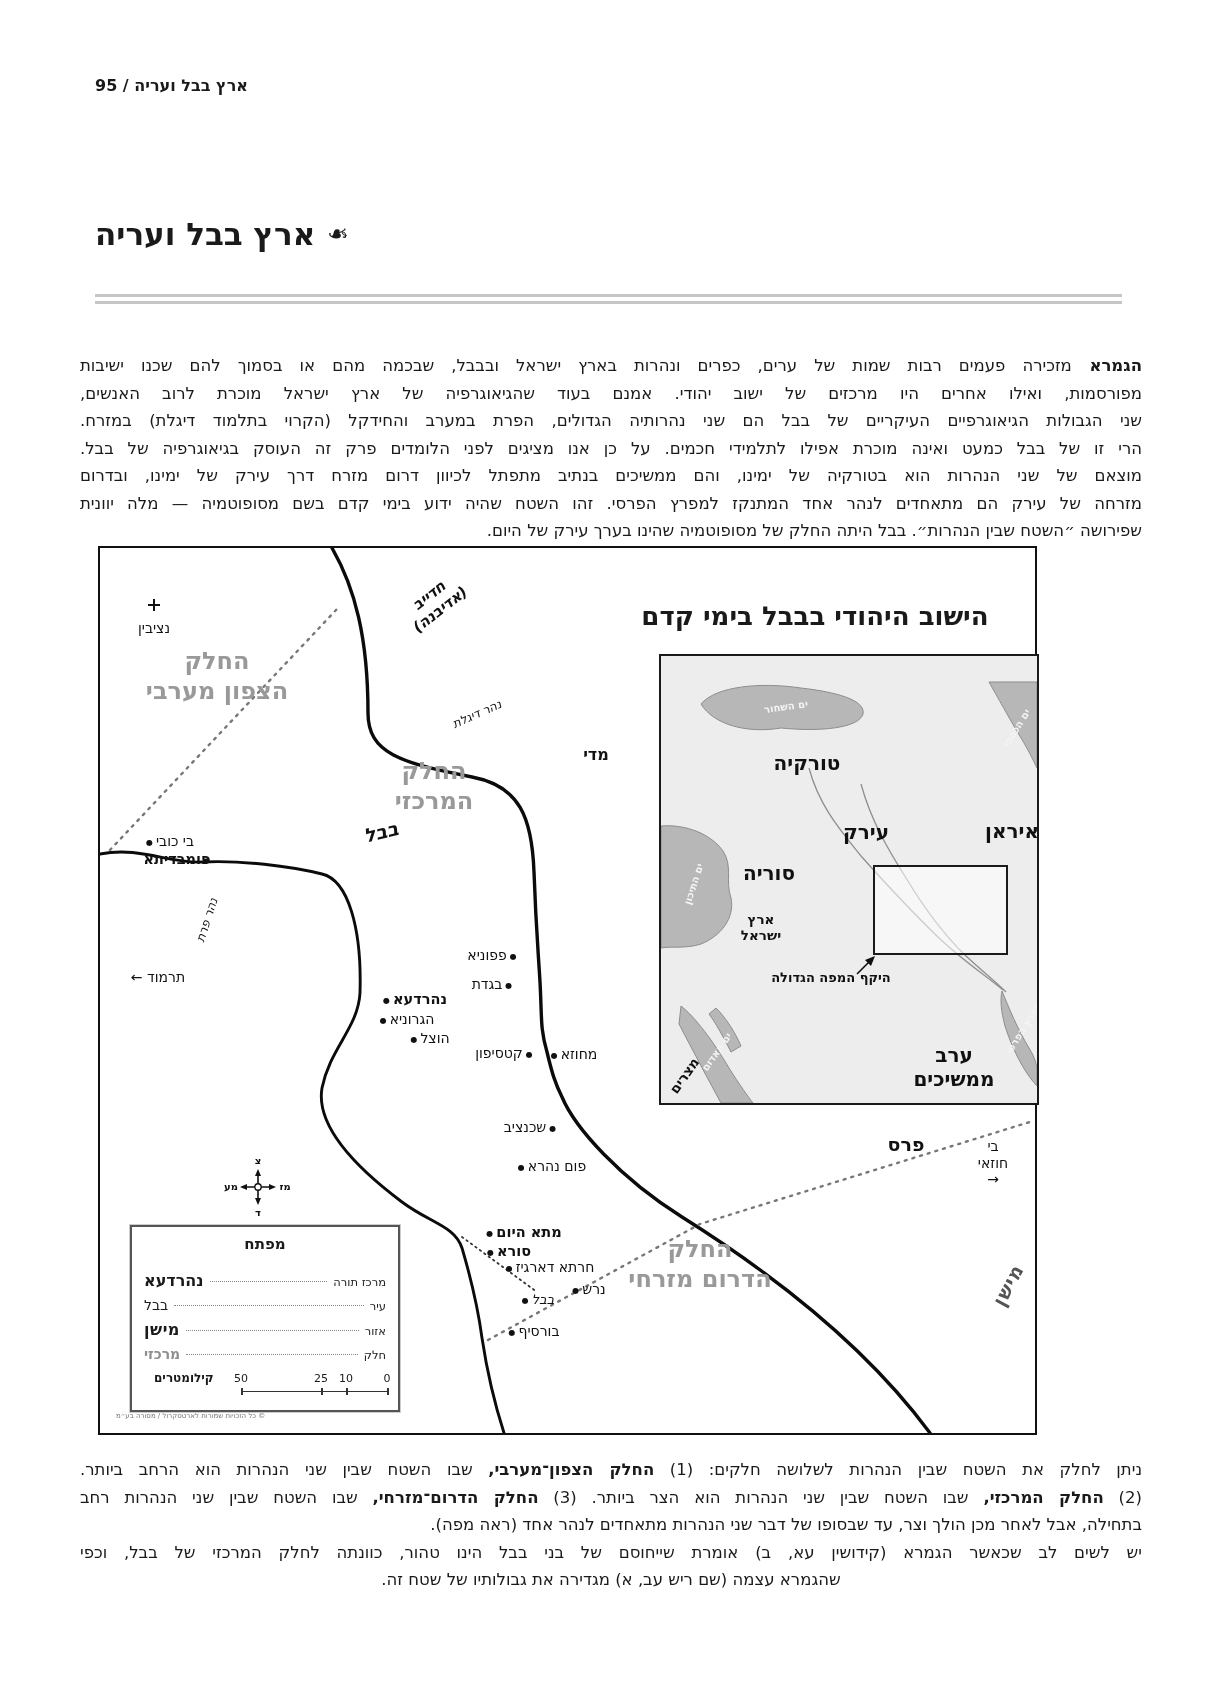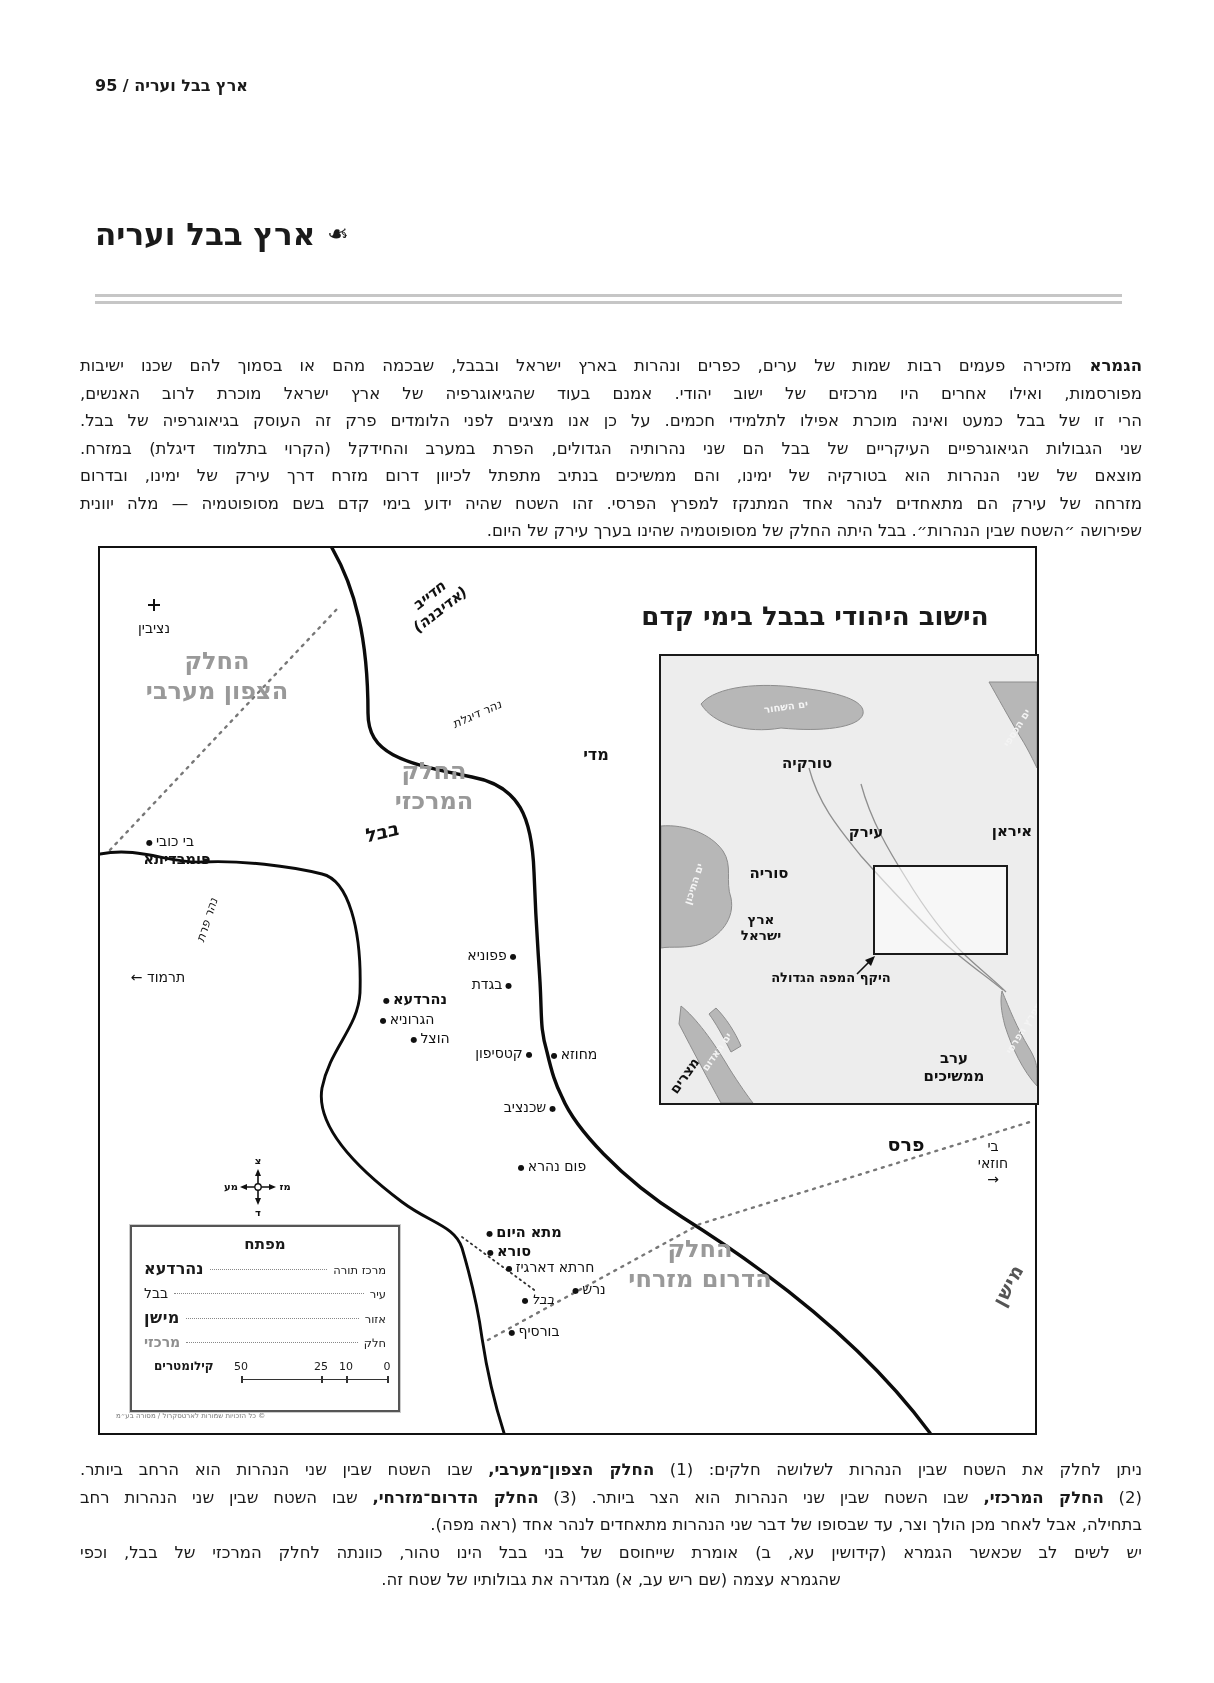--- a/index.html
+++ b/index.html
@@ -44,28 +44,28 @@
   .dot-l::after{content:"●";font-size:8px;margin-right:3px;vertical-align:1.5px;}
   .dot-r::before{content:"●";font-size:8px;margin-left:3px;vertical-align:1.5px;}
   .dotonly{width:5px;height:5px;background:#111;border-radius:50%;}
   
   .inset{position:absolute;left:559px;top:106px;width:380px;height:451px;background:#ededed;
          border:2px solid #1a1a1a;box-sizing:border-box;overflow:hidden;}
   .inset-header{position:absolute;left:0;top:0;width:100%;height:26px;background:#0a0a0a;color:#fff;
                 font-size:15px;font-weight:bold;text-align:center;line-height:26px;direction:rtl;z-index:3;}
   .inset svg.ibase{position:absolute;left:0;top:0;z-index:1;}
   .inset .mlabel{z-index:2;}
-  .cname{font-size:15px;font-weight:bold;}
+  .cname{font-size:20px;font-weight:bold;}
   .cname.sm{font-size:13.5px;}
   .sea-t{font-size:10px;color:#f4f4f4;font-weight:bold;white-space:nowrap;}
   .extent{font-size:13px;font-weight:bold;white-space:nowrap;}
   
   .legend{position:absolute;left:30px;top:677px;width:270px;height:187px;background:#fff;
           border:2px solid #555;box-shadow:0 0 0 1px #ccc;box-sizing:border-box;direction:rtl;padding:8px 12px 0 12px;}
-  .legend-title{text-align:center;font-size:15px;font-weight:bold;margin-bottom:6px;}
+  .legend-title{text-align:center;font-size:15px;font-weight:bold;margin-bottom:18px;}
   .legend-row{display:flex;align-items:baseline;margin-bottom:7px;}
   .lg-label{font-size:11.5px;color:#222;white-space:nowrap;}
   .leader{flex:1;border-bottom:1px dotted #888;margin:0 6px;transform:translateY(-4px);}
   .s-torah{font-weight:bold;font-size:16px;white-space:nowrap;}
   .s-city{font-size:14px;white-space:nowrap;}
   .s-region{font-weight:bold;font-size:16px;letter-spacing:.5px;white-space:nowrap;}
   .s-part{font-weight:bold;font-size:14px;color:#8f8f8f;white-space:nowrap;}
   .scale{position:relative;height:40px;margin-top:4px;direction:ltr;}
   .km-label{position:absolute;left:10px;top:2px;font-size:12px;font-weight:bold;}
   .scale .num{position:absolute;top:3px;font-size:11px;transform:translateX(-50%);}
@@ -81,22 +81,22 @@
 
   <div class="doc-title">
     <span class="orn">❧</span><span>ארץ בבל ועריה</span>
   </div>
 
   <div class="title-rule"></div>
 
   <div class="textblock intro">
       <div class="tline just"><span class="b">הגמרא </span><span>מזכירה פעמים רבות שמות של ערים, כפרים ונהרות בארץ ישראל ובבבל, שבכמה מהם או בסמוך להם שכנו ישיבות</span></div>
       <div class="tline just"><span>מפורסמות, ואילו אחרים היו מרכזים של ישוב יהודי. אמנם בעוד שהגיאוגרפיה של ארץ ישראל מוכרת לרוב האנשים,</span></div>
+      <div class="tline just"><span>שני הגבולות הגיאוגרפיים העיקריים של בבל הם שני נהרותיה הגדולים, הפרת במערב והחידקל (הקרוי בתלמוד דיגלת) במזרח.</span></div>
       <div class="tline just"><span>הרי זו של בבל כמעט ואינה מוכרת אפילו לתלמידי חכמים. על כן אנו מציגים לפני הלומדים פרק זה העוסק בגיאוגרפיה של בבל.</span></div>
-      <div class="tline just"><span>שני הגבולות הגיאוגרפיים העיקריים של בבל הם שני נהרותיה הגדולים, הפרת במערב והחידקל (הקרוי בתלמוד דיגלת) במזרח.</span></div>
       <div class="tline just"><span>מוצאם של שני הנהרות הוא בטורקיה של ימינו, והם ממשיכים בנתיב מתפתל לכיוון דרום מזרח דרך עירק של ימינו, ובדרום</span></div>
       <div class="tline just"><span>מזרחה של עירק הם מתאחדים לנהר אחד המתנקז למפרץ הפרסי. זהו השטח שהיה ידוע בימי קדם בשם מסופוטמיה — מלה יוונית</span></div>
       <div class="tline end"><span>שפירושה ״השטח שבין הנהרות״. בבל היתה החלק של מסופוטמיה שהינו בערך עירק של היום.</span></div>
     </div>
 
   <div class="map">
 
     <svg class="base" width="935" height="885" viewBox="0 0 935 885">
 
       <path d="M232,0 C255,40 268,90 268,165 C268,205 300,215 372,229
@@ -142,21 +142,21 @@
         <div class="mlabel dotonly" style="left: 106px; top: 313px; transform: translate(-50%, -50%);"></div>
         <div class="mlabel river-label" style="left: 107px; top: 372px; transform: translate(-50%, -50%) rotate(-72deg);">נהר פרת</div>
         <div class="mlabel city-sm ltr" style="left: 58px; top: 429px; transform: translate(-50%, -50%);">← תרמוד</div>
         <div class="mlabel city-sm dot-r" style="left: 392px; top: 407px; transform: translate(-50%, -50%);">פפוניא</div>
         <div class="mlabel city-sm dot-r" style="left: 392px; top: 436px; transform: translate(-50%, -50%);">בגדת</div>
         <div class="mlabel city-bold dot-l" style="left: 315px; top: 452px; transform: translate(-50%, -50%);">נהרדעא</div>
         <div class="mlabel city-sm dot-l" style="left: 307px; top: 471px; transform: translate(-50%, -50%);">הגרוניא</div>
         <div class="mlabel city-sm dot-l" style="left: 330px; top: 490px; transform: translate(-50%, -50%);">הוצל</div>
         <div class="mlabel city-sm dot-r" style="left: 404px; top: 505px; transform: translate(-50%, -50%);">קטסיפון</div>
         <div class="mlabel city-sm dot-l" style="left: 474px; top: 506px; transform: translate(-50%, -50%);">מחוזא</div>
-        <div class="mlabel city-sm dot-r" style="left: 430px; top: 559px; transform: translate(-50%, -50%); text-align: center;">שכנציב</div>
+        <div class="mlabel city-sm dot-r" style="left: 430px; top: 579px; transform: translate(-50%, -50%); text-align: center;">שכנציב</div>
         <div class="mlabel city-sm dot-l" style="left: 452px; top: 618px; transform: translate(-50%, -50%);">פום נהרא</div>
         <div class="mlabel city-bold dot-l" style="left: 424px; top: 685px; transform: translate(-50%, -50%);">מתא היום</div>
         <div class="mlabel city-bold dot-l" style="left: 409px; top: 704px; transform: translate(-50%, -50%);">סורא</div>
         <div class="mlabel city-sm dot-l" style="left: 450px; top: 719px; transform: translate(-50%, -50%);">חרתא דארגיז</div>
         <div class="mlabel city-sm dot-l" style="left: 489px; top: 741px; transform: translate(-50%, -50%);">נרש</div>
         <div class="mlabel city-it dot-l" style="left: 438px; top: 752px; transform: translate(-50%, -50%);">בבל</div>
         <div class="mlabel city-sm dot-l" style="left: 434px; top: 783px; transform: translate(-50%, -50%);">בורסיף</div>
         <div class="mlabel part-label" style="left: 600px; top: 716px; transform: translate(-50%, -50%);">החלק
 הדרום מזרחי</div>
         <div class="mlabel meshan-label" style="left: 908px; top: 737px; transform: translate(-50%, -50%) rotate(-62deg);">מישן</div>

